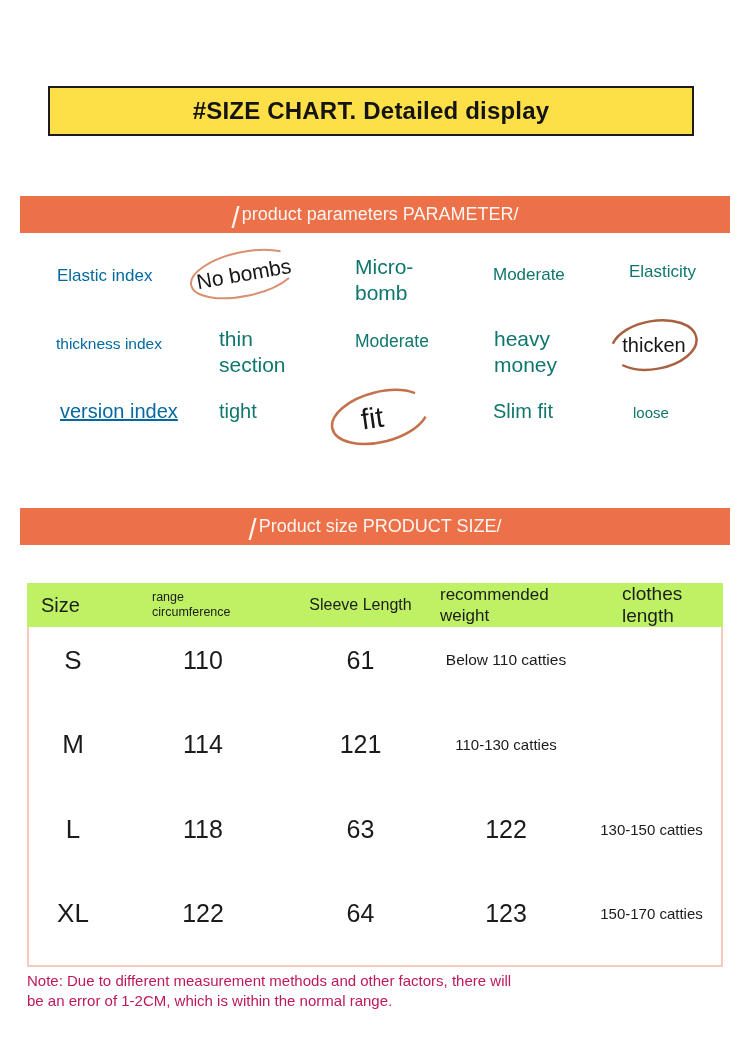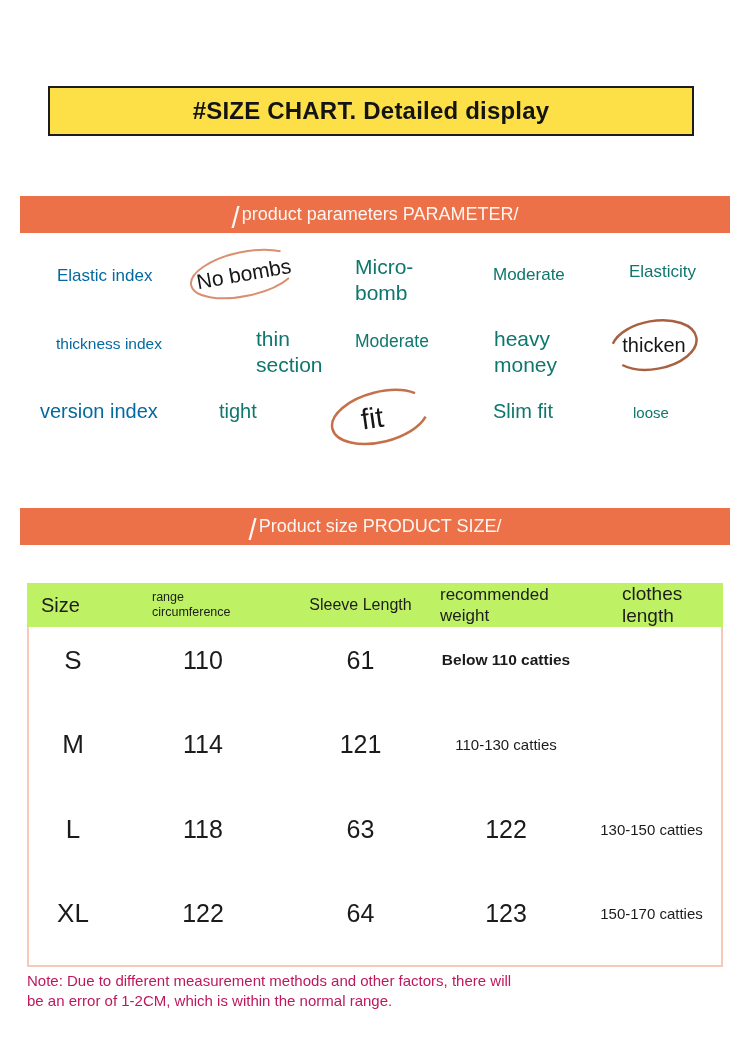--- a/index.html
+++ b/index.html
@@ -59,21 +59,21 @@
     display:grid;grid-template-rows:repeat(4,1fr);background:#fff;
   }
   .t-row{
     display:grid;grid-template-columns:88px 172px 143px 148px 143px;
     align-items:center;
   }
   .t-row .tc{text-align:center;position:relative;top:-9px;color:#1b1b1b;}
   .c-size{font-size:26px;}
   .c-num{font-size:25px;}
   .c-weight{font-size:15px;}
-  .t-row1 .c-weight{font-size:15.5px;font-weight:bold;}
+  .t-row1 .c-weight{font-size:15.5px;}
 
   
   .note{
     left:27px;top:971px;width:620px;
     font-size:15px;line-height:19.5px;color:#be185d;
   }
 </style>
 </head>
 <body>
 
@@ -96,36 +96,36 @@
   </svg>
   <span class="ctext" style="font-size:21px;transform:rotate(-10deg);">No bombs</span>
 </div>
 
 <div class="abs p-opt pre lh26" style="left:355px;top:254px;font-size:21px;">Micro-
 bomb</div>
 <div class="abs p-opt" style="left:493px;top:265px;font-size:17px;">Moderate</div>
 <div class="abs p-opt" style="left:629px;top:262px;font-size:17px;">Elasticity</div>
 
 <div class="abs p-label" style="left:56px;top:335px;font-size:15.5px;">thickness index</div>
-<div class="abs p-opt pre lh26" style="left:219px;top:326px;font-size:21px;margin-left:37px;">thin
+<div class="abs p-opt pre lh26" style="left:219px;top:326px;font-size:21px;">thin
 section</div>
 <div class="abs p-opt" style="left:355px;top:331px;font-size:17.5px;">Moderate</div>
 <div class="abs p-opt pre lh26" style="left:494px;top:326px;font-size:21px;">heavy
 money</div>
 
 <div class="abs circle-wrap" style="left:606px;top:317px;width:96px;height:56px;">
   <svg width="96" height="56" viewBox="0 0 96 56">
     <g transform="rotate(-10 48 28)">
       <ellipse cx="48" cy="28" rx="43" ry="24" fill="none" stroke="#A96040" stroke-width="2.5" stroke-dasharray="186 26" stroke-dashoffset="96"></ellipse>
     </g>
   </svg>
   <span class="ctext" style="font-size:20px;">thicken</span>
 </div>
 
-<div class="abs p-label" style="left:40px;top:400px;font-size:20px;">version index</div>
+<div class="abs p-label" style="left:60px;top:400px;font-size:20px;text-decoration:underline;">version index</div>
 <div class="abs p-opt" style="left:219px;top:400px;font-size:20px;">tight</div>
 
 <div class="abs circle-wrap" style="left:326px;top:386px;width:108px;height:62px;">
   <svg width="108" height="62" viewBox="0 0 108 62">
     <g transform="rotate(-14 54 31)">
       <ellipse cx="54" cy="31" rx="49" ry="25" fill="none" stroke="#C4714B" stroke-width="2.5" stroke-dasharray="208 28" stroke-dashoffset="-12"></ellipse>
     </g>
   </svg>
   <span class="ctext" style="font-size:29px;font-weight:500;transform:rotate(-8deg) translateX(-8px);">fit</span>
 </div>

